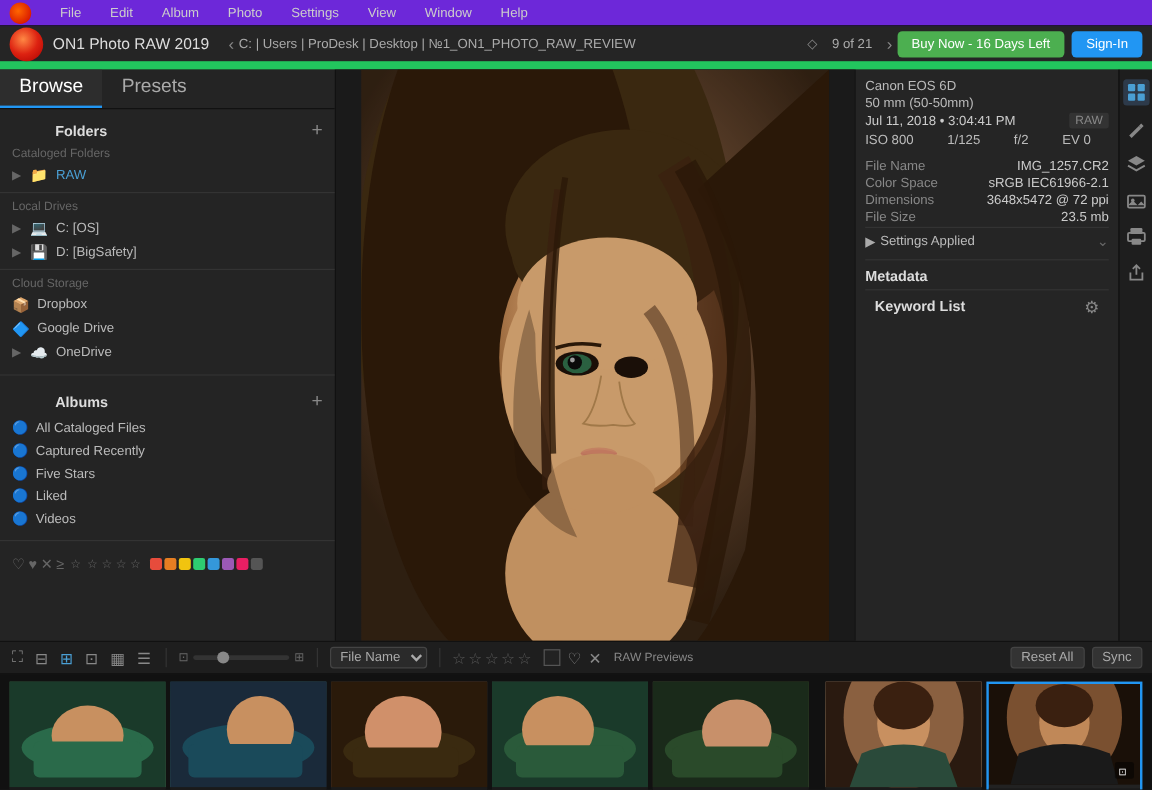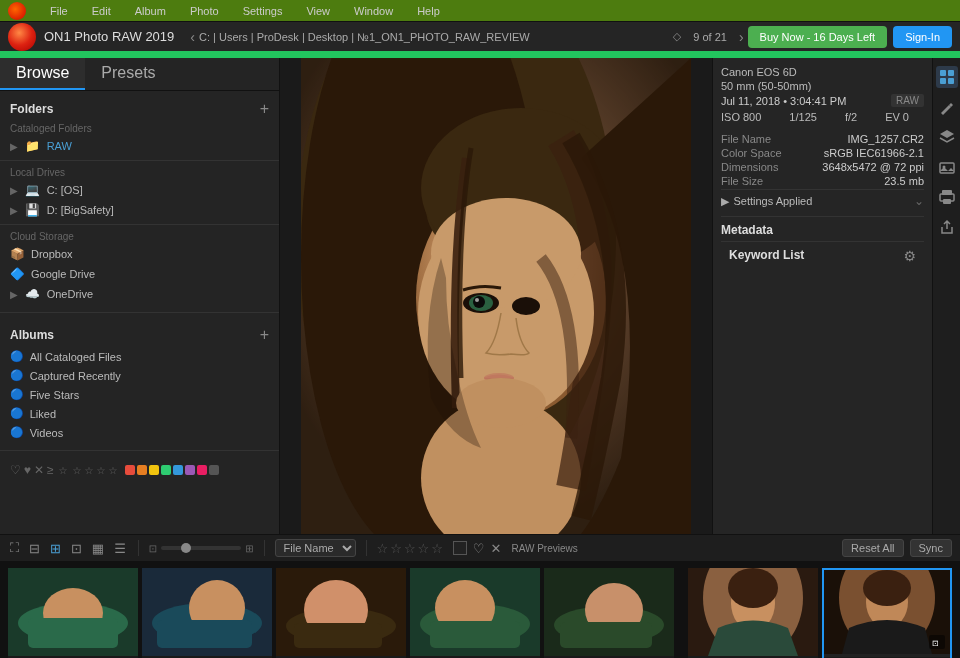--- a/index.html
+++ b/index.html
@@ -1,19 +1,19 @@
 <!DOCTYPE html>
 <html><head>
   <meta charset="utf-8">
   <style>
     * { margin: 0; padding: 0; box-sizing: border-box; }
     body { width: 960px; height: 658px; background: #1a1a1a; font-family: 'Segoe UI', Arial, sans-serif; font-size: 12px; color: #ccc; overflow: hidden; }
 
     
-    #menubar { display: flex; align-items: center; height: 22px; background: #4d7c0f; border-bottom: 1px solid #111; padding: 0 8px; gap: 16px; }
+    #menubar { display: flex; align-items: center; height: 22px; background: #6d28d9; border-bottom: 1px solid #111; padding: 0 8px; gap: 16px; }
     #menubar .app-logo { width: 18px; height: 18px; border-radius: 50%; background: radial-gradient(circle at 40% 40%, #ff6600, #cc0000); margin-right: 4px; }
     .menu-item { font-size: 11px; color: #ccc; cursor: pointer; padding: 2px 4px; }
 
     
     #titlebar { display: flex; align-items: center; height: 36px; background: #252525; border-bottom: 7px solid #22c55e; padding: 0 8px; }
     #titlebar .app-name { font-size: 13px; color: #ddd; margin-right: 12px; }
     #titlebar .nav-arrow { color: #888; cursor: pointer; font-size: 14px; padding: 0 4px; }
     #titlebar .path { font-size: 11px; color: #aaa; flex: 1; }
     #titlebar .page-info { font-size: 11px; color: #aaa; margin: 0 8px; }
     #titlebar .buy-btn { background: #4caf50; color: white; border: none; border-radius: 4px; padding: 5px 12px; font-size: 11px; cursor: pointer; margin-right: 6px; }
@@ -28,21 +28,21 @@
     #left-sidebar::-webkit-scrollbar-thumb { background: #444; }
 
     
     #left-tabs { display: flex; border-bottom: 1px solid #111; }
     .left-tab { padding: 6px 16px; font-size: 16px; cursor: pointer; color: #aaa; border-bottom: 2px solid transparent; }
     .left-tab.active { color: #fff; border-bottom: 2px solid #2196f3; background: #2d2d2d; }
 
     
     .section { padding: 4px 0; }
     .section-header { display: flex; align-items: center; justify-content: space-between; padding: 6px 10px 4px 10px; }
-    .section-title { font-size: 12px; font-weight: bold; color: #ddd; }
+    .section-title { font-size: 12px; font-weight: bold; color: #ddd; margin-left: 36px; }
     .section-add { color: #888; cursor: pointer; font-size: 16px; line-height: 1; }
     .section-label { font-size: 10px; color: #666; padding: 2px 10px; }
 
     .folder-item { display: flex; align-items: center; padding: 3px 10px; cursor: pointer; gap: 6px; }
     .folder-item .name { font-size: 11px; color: #bbb; }
     .folder-item .arrow { font-size: 10px; color: #666; margin-right: 2px; }
 
     .folder-item.active .name { color: #4a9fd4; }
 
     

